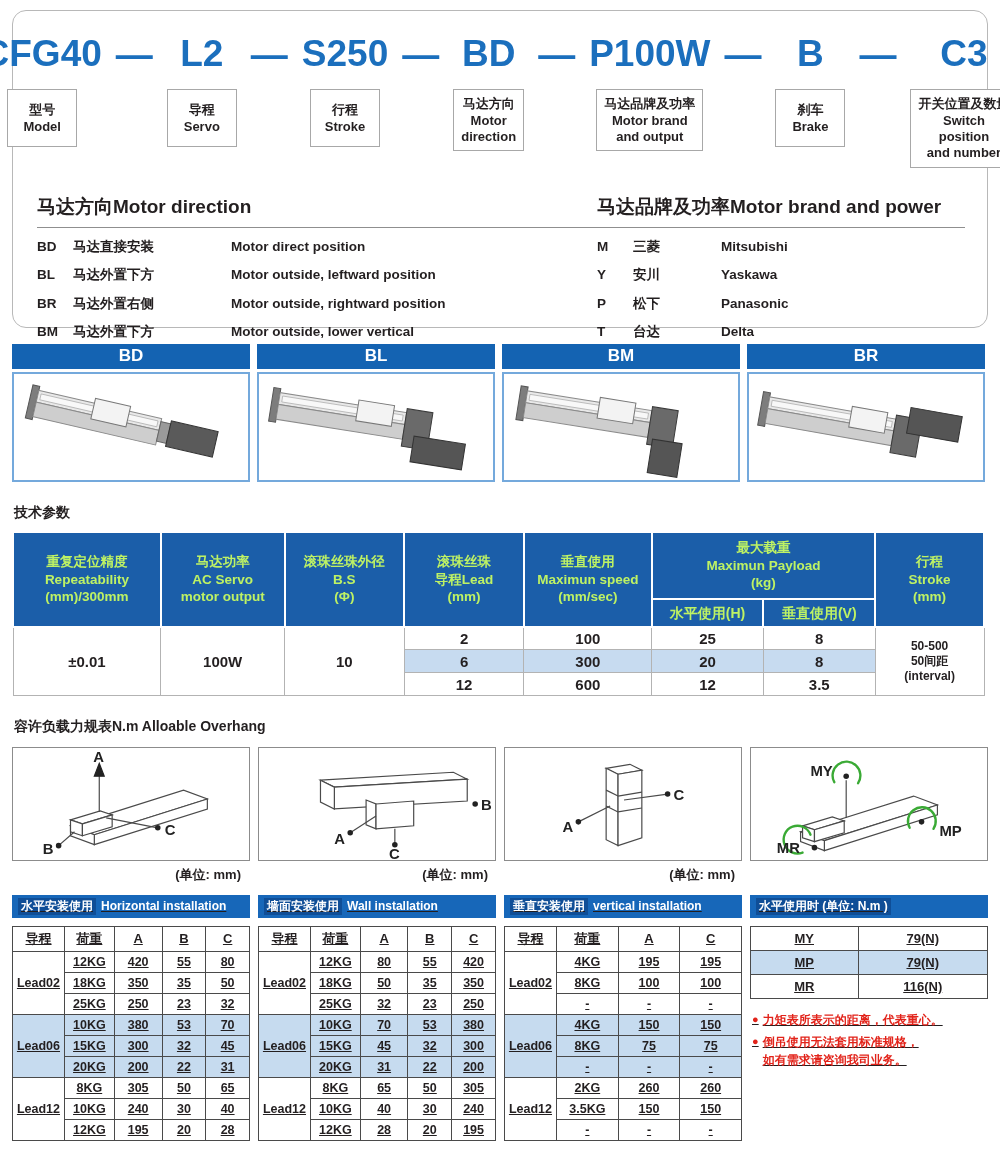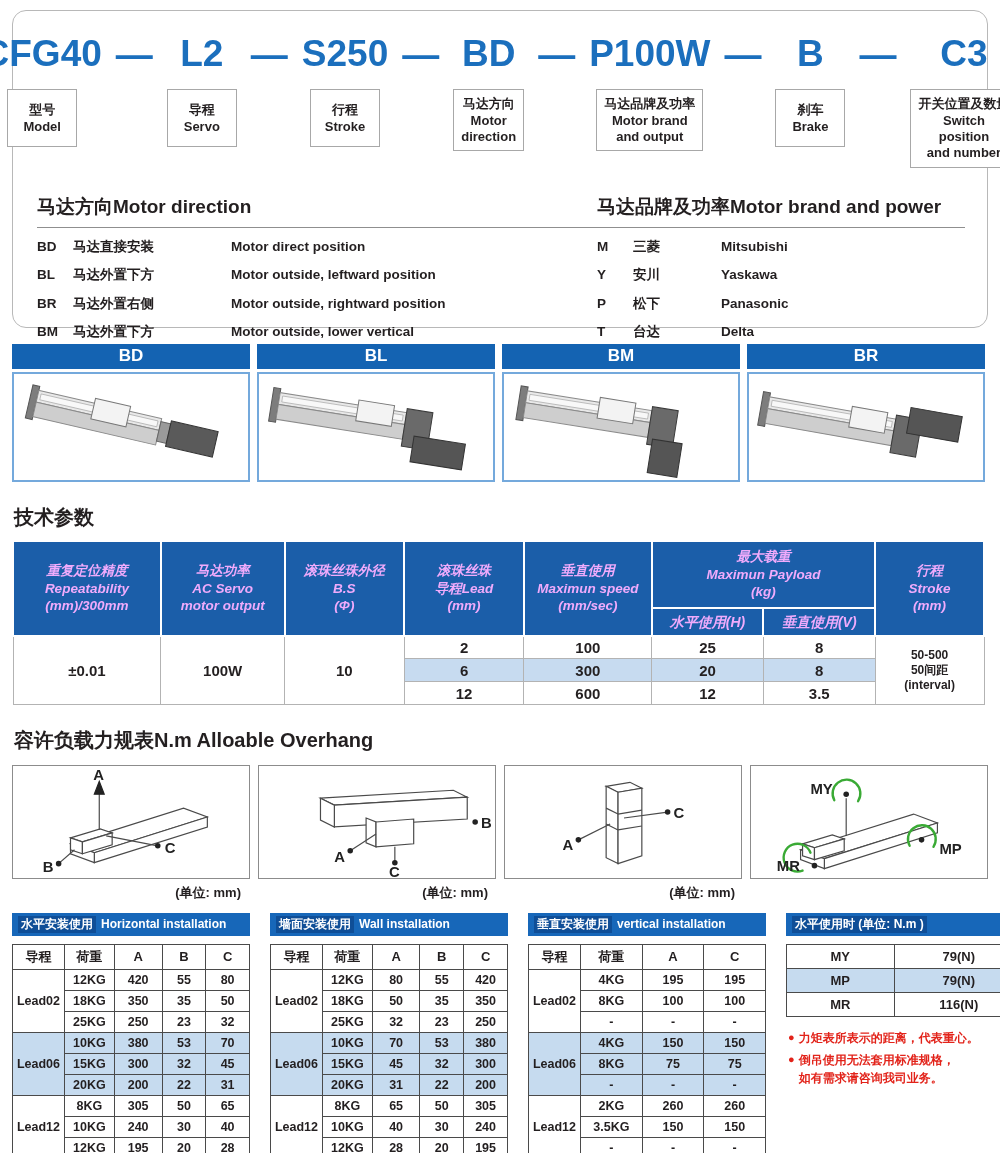--- a/index.html
+++ b/index.html
@@ -33,25 +33,25 @@
   .def-col-r .dzh { width:88px; }
 
   
   .variants { display:flex; gap:7px; margin-top:16px; }
   .vcard { width:238px; }
   .vhead { background:#1463b2; color:#fff; font-weight:bold; font-size:17px; text-align:center; padding:2px 0 3px; }
   .vimg { margin-top:3px; border:2px solid #74a9dc; height:110px; background:#fff; }
   .vimg svg { display:block; width:100%; height:100%; }
 
   
-  .sec-title { font-weight:bold; font-size:20px; margin:22px 2px 0; }
+  .sec-title { font-weight:bold; font-size:14px; margin:22px 2px 0; }
   table.tech { width:973px; border-collapse:collapse; margin-top:9px; background:#fff; }
   table.tech th {
-    background:#1b5ea9; color:#f0abfc; font-weight:bold; font-size:13.5px;
-    border:2px solid #fff; white-space:pre-line; line-height:1.3; padding:6px 2px; text-align:center;font-style:italic;
+    background:#1b5ea9; color:#bef264; font-weight:bold; font-size:13.5px;
+    border:2px solid #fff; white-space:pre-line; line-height:1.3; padding:6px 2px; text-align:center;
   }
   table.tech thead tr:first-child th { height:58px; }
   table.tech th.sub { padding:4px 2px; font-size:14px; }
   table.tech td {
     border:1px solid #b3b3b3; text-align:center; font-weight:bold; font-size:15px; padding:2px; height:23px;
   }
   table.tech tr.hl td { background:#c7dbf0; }
   table.tech td.stroke { white-space:pre-line; font-size:12px; line-height:1.25; }
 
   
@@ -61,21 +61,21 @@
   .dia polygon, .dia line { fill:#fff; stroke:#4a4a4a; stroke-width:1.2; }
   .dia line { fill:none; }
   .dia circle { fill:#222; stroke:none; }
   .dia path.arc { fill:none; stroke:#3aaa35; stroke-width:2.4; stroke-linecap:round; }
   .dia text { font-family:"Liberation Sans",sans-serif; font-weight:bold; font-size:15px; fill:#222; }
   .dia polygon.ah { fill:#222; stroke:#222; }
   .captions { display:flex; gap:12px; margin-top:5px; }
   .cap { width:238px; text-align:right; font-weight:bold; font-size:13px; padding-right:6px; }
 
   
-  .bottom-row { display:flex; gap:20px; margin-top:11px; }
+  .bottom-row { display:flex; gap:8px; margin-top:11px;text-decoration:underline; }
   .bt-col { width:238px; }
   .bt-head { background:#1767b9; color:#fff; display:flex; align-items:center; gap:5px; padding:3px 0 3px 6px; font-weight:bold; font-size:12px; line-height:1.2; }
   .bt-head .bt-zh { background:#0f4e97; padding:1px 3px; white-space:nowrap; }
   .bt-head .bt-en { white-space:nowrap; }
   table.bt { border-collapse:collapse; width:238px; margin-top:8px; background:#fff; }
   table.bt th, table.bt td {
     border:1px solid #4a4a4a; text-align:center; font-weight:bold; font-size:12.5px; padding:3px 1px; height:21px;
   }
   table.bt th { font-size:13px; }
   table.bt tr.hl td { background:#c6dbef; }

